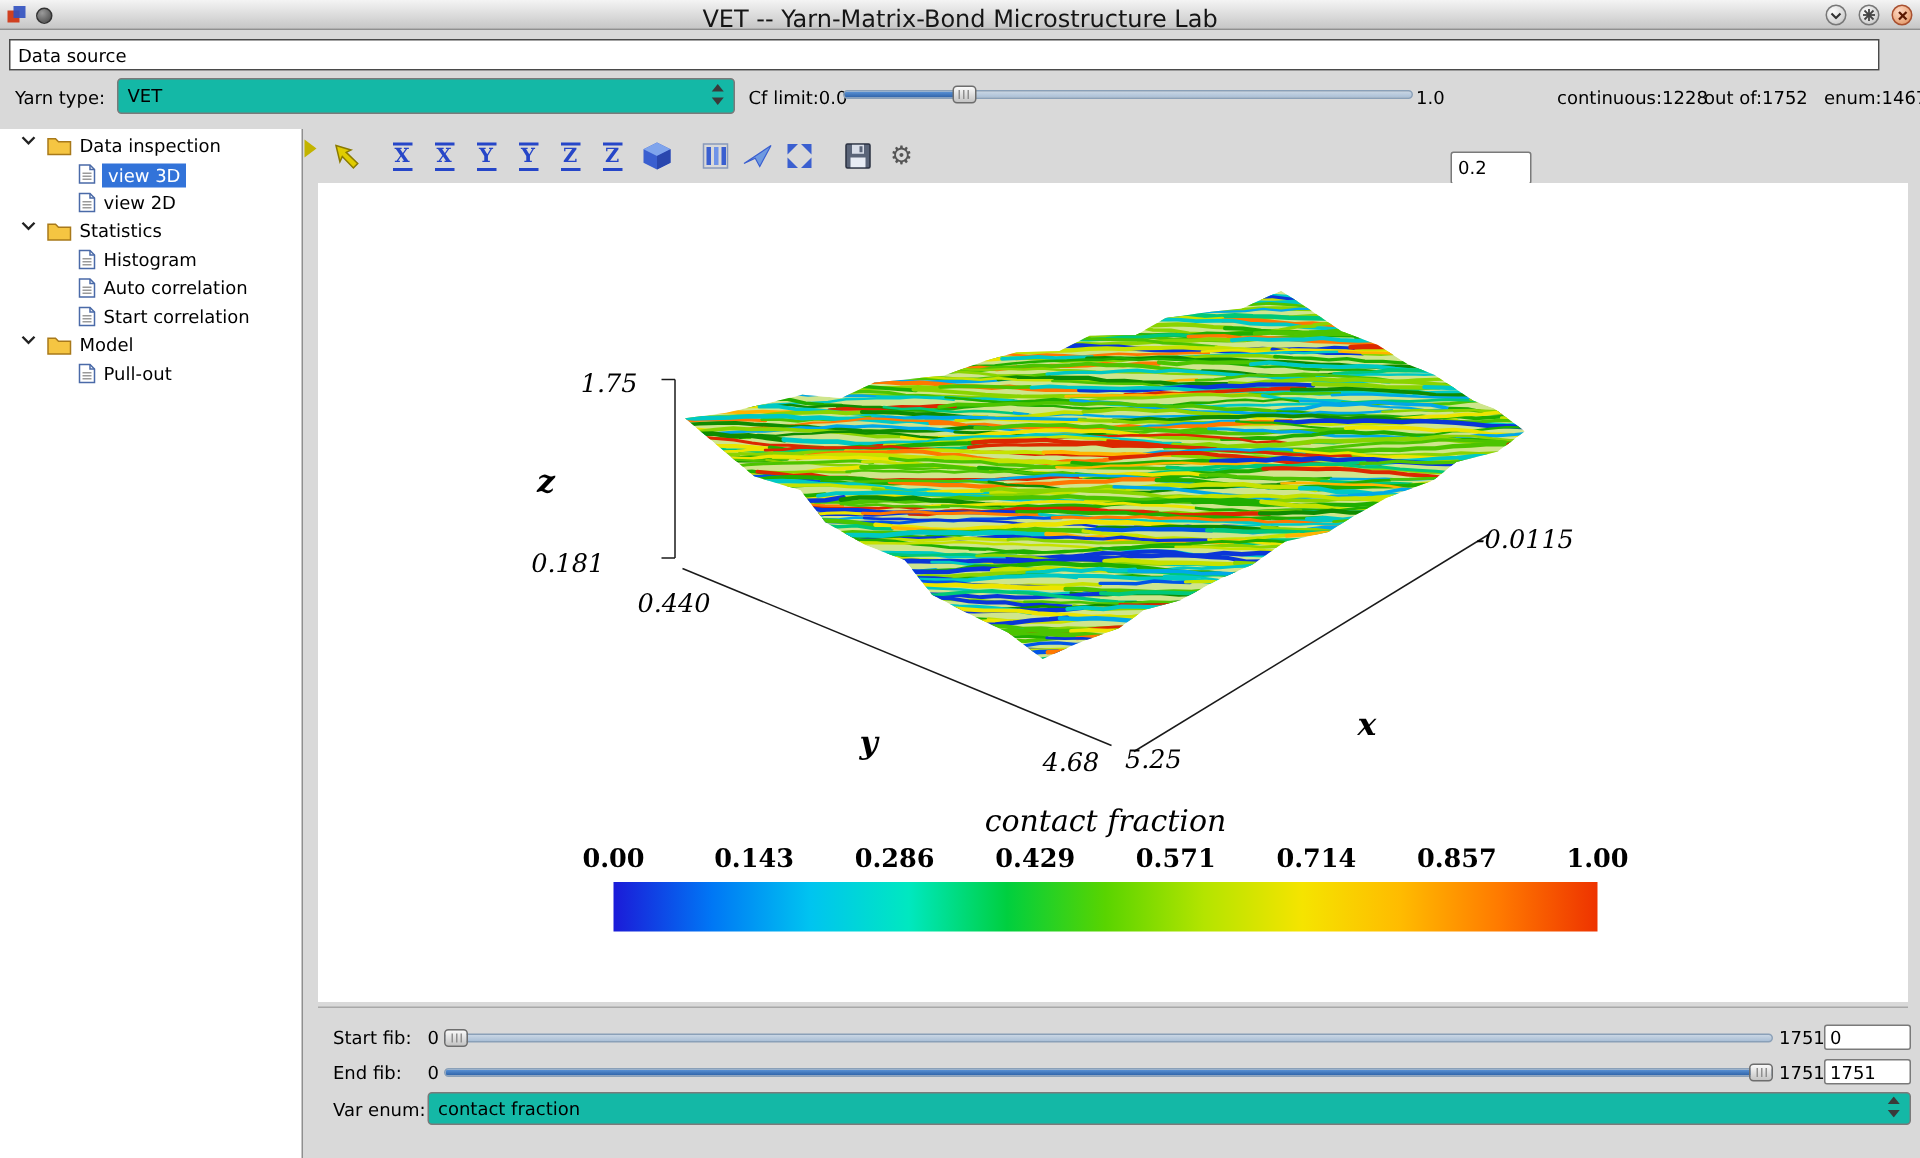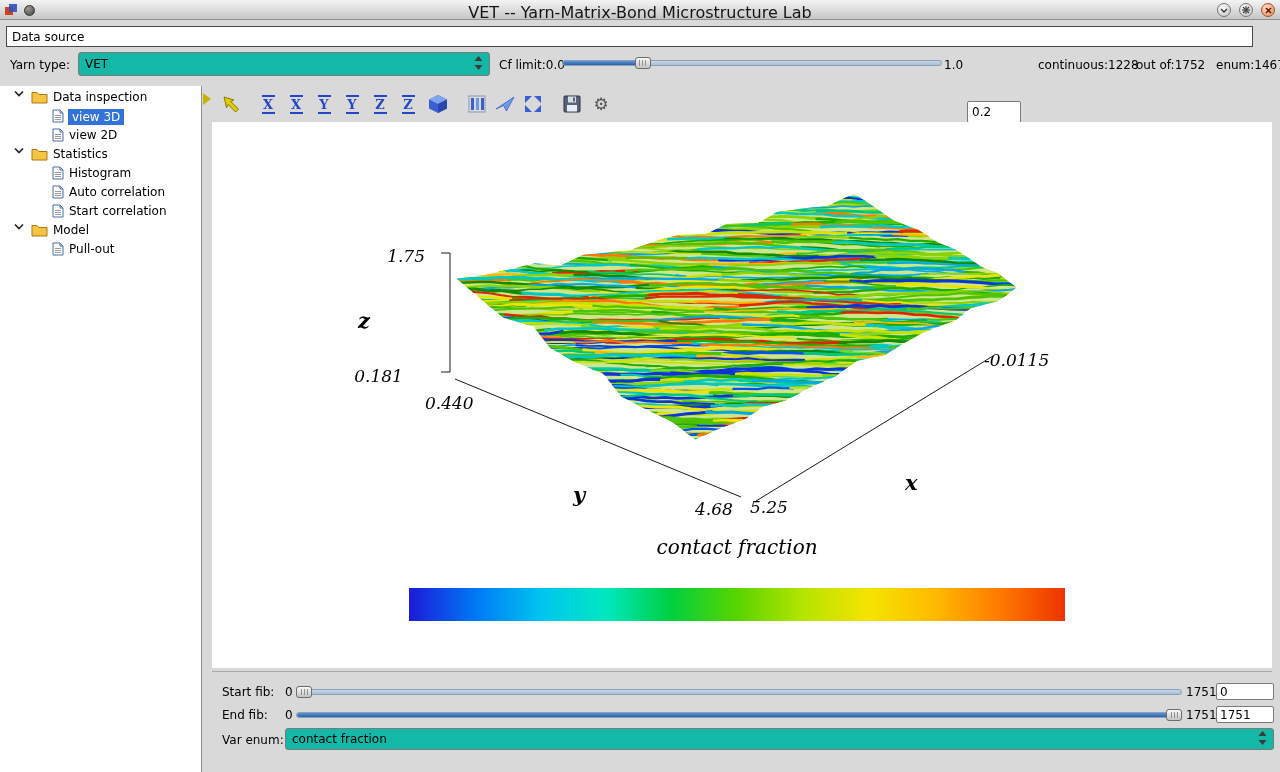--- a/index.html
+++ b/index.html
@@ -1029,20 +1029,30 @@
 
   <div class="plabel" style="left:213px;top:271px">0.440</div>
   <div class="plabel axletter" style="left:361px;top:360px">y</div>
   <div class="plabel" style="left:483px;top:377px">4.68</div>
 
   <div class="plabel" style="left:538px;top:375px">5.25</div>
   <div class="plabel axletter" style="left:693px;top:348px">x</div>
   <div class="plabel" style="left:772px;top:228px">-0.0115</div>
 
   <div class="ptitle">contact fraction</div>
+  <div class="cbticks">
+      <span class="cbtick" style="left: 197px;">0.00</span>
+      <span class="cbtick" style="left: 290.714px;">0.143</span>
+      <span class="cbtick" style="left: 384.429px;">0.286</span>
+      <span class="cbtick" style="left: 478.143px;">0.429</span>
+      <span class="cbtick" style="left: 571.857px;">0.571</span>
+      <span class="cbtick" style="left: 665.571px;">0.714</span>
+      <span class="cbtick" style="left: 759.286px;">0.857</span>
+      <span class="cbtick" style="left: 853px;">1.00</span>
+    </div>
   <div class="colorbar" style="background: linear-gradient(90deg, rgb(27, 27, 216), rgb(0, 119, 245), rgb(0, 196, 240), rgb(0, 232, 192), rgb(0, 207, 63), rgb(89, 212, 0), rgb(180, 228, 0), rgb(245, 228, 0), rgb(255, 187, 0), rgb(255, 122, 0), rgb(238, 51, 0));"></div>
 </div>
 
 <div class="divider"></div>
 
 <div class="fibrow" style="top:682px">
   <span class="rlabel" style="left:10px">Start fib:</span>
   <span class="rlabel" style="left:73px">0</span>
   <div class="hslider" style="left:84px;top:4px;width:886px">
     <div class="strack">

